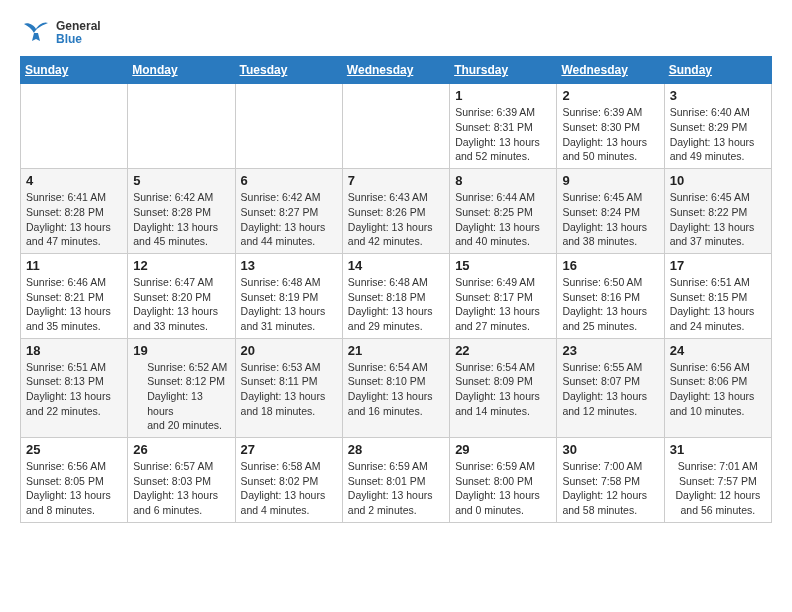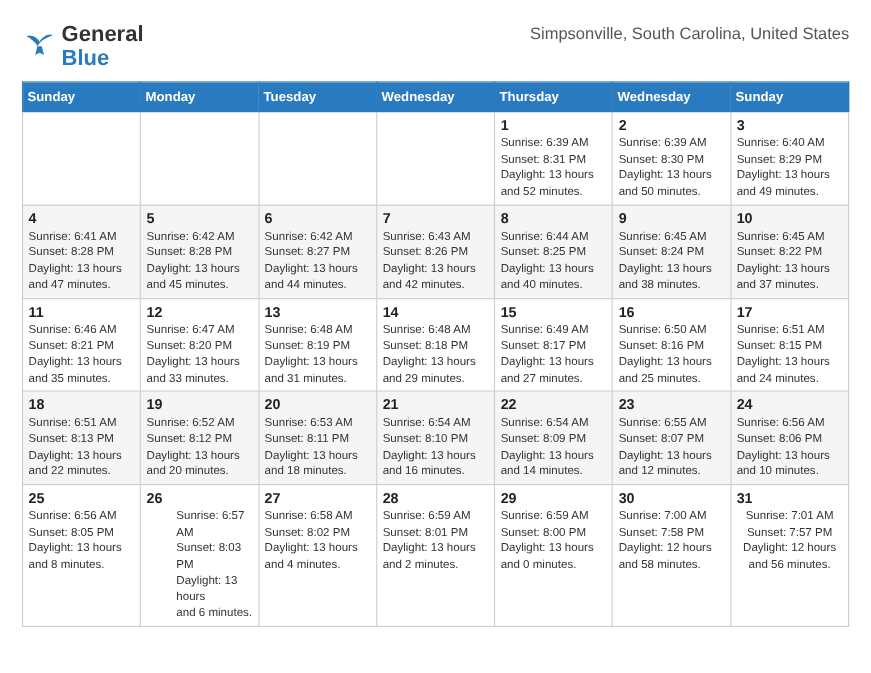--- a/index.html
+++ b/index.html
@@ -45,20 +45,21 @@
       font-size: 11px;
     }
     .calendar-table thead th {
       background-color: #2a7abf;
       color: #fff;
       padding: 6px 4px;
       text-align: left;
       font-size: 12px;
       font-weight: bold;
       border: 1px solid #2a7abf;
+      text-decoration: underline;
     }
     .calendar-table tbody td {
       border: 1px solid #ccc;
       vertical-align: top;
       padding: 4px 5px;
       width: calc(100% / 7);
       min-height: 80px;
       height: 80px;
       background: #fff;
     }
@@ -84,29 +85,28 @@
 <body>
 
 <div class="header-area">
   <div class="logo">
     <div class="logo-line">
       <svg width="32" height="24" viewBox="0 0 32 24">
         <path d="M28 2 C24 0, 18 4, 16 8 C14 4, 8 1, 4 3 C8 5, 12 8, 14 12 C16 8, 20 5, 28 2Z" fill="#2a7abf"></path>
         <path d="M14 12 L12 20 L16 18 L20 20 L18 12Z" fill="#2a7abf"></path>
       </svg>
       <div>
-        <div style="font-size:20px; font-weight:bold; color:#333; line-height:1.1;">
+        <div style="font-size:12px; font-weight:bold; color:#333; line-height:1.1;">
           <span style="color:#333;">General</span><br>
           <span style="color:#2a7abf;">Blue</span>
         </div>
       </div>
     </div>
   </div>
   <div class="title-area">
-    <div class="location-title">Simpsonville, South Carolina, United States</div>
   </div>
 </div>
 
 <table class="calendar-table">
   <thead>
     <tr id="header-row">
         <th>Sunday</th>
         <th>Monday</th>
         <th>Tuesday</th>
         <th>Wednesday</th>
@@ -248,21 +248,21 @@
       <tr>
         <td>
           <div class="day-number">18</div>
           <div class="day-info" style="white-space: pre-line;">Sunrise: 6:51 AM
 Sunset: 8:13 PM
 Daylight: 13 hours
 and 22 minutes.</div>
         </td>
         <td>
           <div class="day-number">19</div>
-          <div class="day-info" style="white-space: pre-line;">Sunrise: 6:52 AM
+          <div class="day-info" style="white-space: pre-line; margin-left: 14px;">Sunrise: 6:52 AM
 Sunset: 8:12 PM
 Daylight: 13 hours
 and 20 minutes.</div>
         </td>
         <td>
           <div class="day-number">20</div>
           <div class="day-info" style="white-space: pre-line;">Sunrise: 6:53 AM
 Sunset: 8:11 PM
 Daylight: 13 hours
 and 18 minutes.</div>
@@ -299,21 +299,21 @@
       <tr>
         <td>
           <div class="day-number">25</div>
           <div class="day-info" style="white-space: pre-line;">Sunrise: 6:56 AM
 Sunset: 8:05 PM
 Daylight: 13 hours
 and 8 minutes.</div>
         </td>
         <td>
           <div class="day-number">26</div>
-          <div class="day-info" style="white-space: pre-line; margin-left: 27px;">Sunrise: 6:57 AM
+          <div class="day-info" style="white-space: pre-line;">Sunrise: 6:57 AM
 Sunset: 8:03 PM
 Daylight: 13 hours
 and 6 minutes.</div>
         </td>
         <td>
           <div class="day-number">27</div>
           <div class="day-info" style="white-space: pre-line;">Sunrise: 6:58 AM
 Sunset: 8:02 PM
 Daylight: 13 hours
 and 4 minutes.</div>

